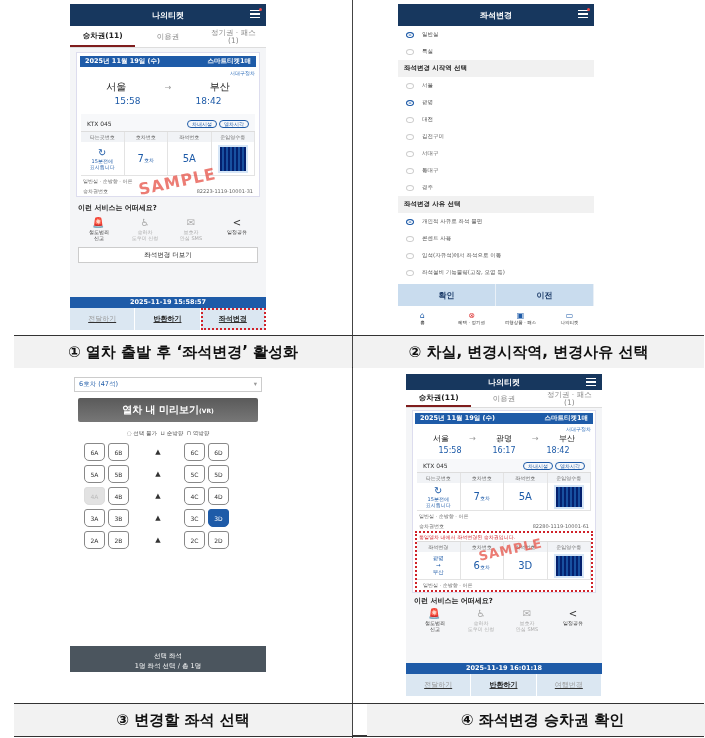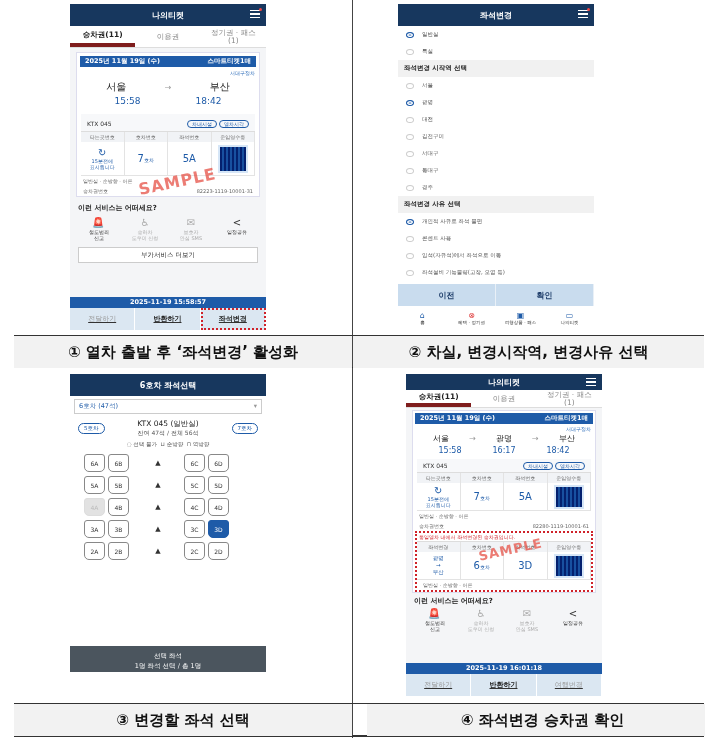--- a/index.html
+++ b/index.html
@@ -8,21 +8,21 @@
   .vline { position: absolute; left: 352px; top: 0; width: 1px; height: 738px; background: #444; }
   .hline { position: absolute; left: 14px; width: 690px; height: 1px; background: #333; }
   .caption { position: absolute; height: 32px; background: #f2f2f2; display: flex; align-items: center; justify-content: center; font-size: 15px; font-weight: bold; color: #111; }
   .phone { position: absolute; background: #f4f5f7; overflow: hidden; font-size: 7px; color: #333; }
   .topbar { height: 22px; background: #17375e; color: #fff; font-size: 8px; font-weight: bold; display: flex; align-items: center; justify-content: center; position: relative; }
   .menu-icon { position: absolute; right: 6px; top: 6px; width: 10px; height: 8px; border-top: 1.5px solid #fff; border-bottom: 1.5px solid #fff; }
   .menu-icon::after { content: ""; position: absolute; left: 0; top: 2px; width: 10px; height: 1.5px; background: #fff; }
   .menu-dot { position: absolute; right: 4px; top: 4px; width: 3px; height: 3px; border-radius: 50%; background: #e44; }
   .tabs { display: flex; background: #fff; height: 22px; border-bottom: 1px solid #ddd; }
   .tab { flex: 1; display: flex; align-items: center; justify-content: center; font-size: 7.5px; color: #888; text-align: center; line-height: 8px; }
-  .tab.active { color: #222; font-weight: bold; border-bottom: 4px solid #7f1d1d; }
+  .tab.active { color: #222; font-weight: bold; border-bottom: 2px solid #7f1d1d; }
   .card { margin: 4px 6px 0 6px; background: #fff; border: 1px solid #dde; }
   .datebar { background: #1e5ba8; color: #fff; height: 11px; font-size: 6.5px; font-weight: bold; display: flex; align-items: center; justify-content: space-between; padding: 0 5px; margin: 3px; }
   .small-link { text-align: right; font-size: 5px; color: #2a6ab8; padding-right: 4px; }
   .route { display: flex; justify-content: space-around; align-items: center; padding: 4px 10px 0; font-size: 10px; color: #222; }
   .times { display: flex; justify-content: space-around; font-size: 9px; color: #1e5ba8; padding: 2px 10px 8px; }
   .arrow { color: #999; font-size: 8px; }
   .train-row { display: flex; justify-content: space-between; align-items: center; padding: 6px 6px 4px; font-size: 6px; background: #f7f8fa; margin: 0 4px; }
   .pill { border: 1px solid #1e5ba8; border-radius: 6px; padding: 0 4px; font-size: 5px; color: #1e5ba8; margin-left: 2px; }
   .info-table { display: grid; grid-template-columns: 1fr 1fr 1fr 1fr; margin: 0 4px; border-top: 1px solid #ddd; }
   .info-head { background: #f1f3f6; font-size: 5px; color: #666; text-align: center; padding: 2px 0; border-right: 1px solid #e3e3e3; }
@@ -147,21 +147,21 @@
   <div class="svc-title">이런 서비스는 어떠세요?</div>
   <div class="svc-row">
     <div class="svc"><span class="ic">🚨</span><span style="white-space:pre-line">철도범죄
 신고</span></div>
     <div class="svc dim"><span class="ic">♿</span><span style="white-space:pre-line">승하차
 도우미 신청</span></div>
     <div class="svc dim"><span class="ic">✉</span><span style="white-space:pre-line">보호자
 안심 SMS</span></div>
     <div class="svc"><span class="ic">&lt;</span><span style="white-space:pre-line">일정공유</span></div>
   </div>
-  <div class="more-btn">부가서비스 더보기</div>
+  <div class="more-btn">좌석변경 더보기</div>
   <div style="position:absolute;left:0;right:0;bottom:0">
     <div class="stampbar">2025-11-19 15:58:57</div>
     <div class="bottom-actions">
       <div class="dim">전달하기</div>
       <div>반환하기</div>
       <div class="dotted">좌석변경</div>
     </div>
   </div>
 </div>
 
@@ -220,22 +220,22 @@
   <div class="radio-row">
       <span class="radio"></span>
       <span>입석(자유석)에서 좌석으로 이동</span>
     </div>
   <div class="radio-row">
       <span class="radio"></span>
       <span>좌석설비 기능불량(고장, 오염 등)</span>
     </div>
   <div style="position:absolute;left:0;right:0;bottom:0">
     <div class="two-btn">
+      <div>확인</div>
       <div>이전</div>
-      <div>확인</div>
     </div>
     <div class="navbar">
       <div>
           <span class="ic">⌂</span>
           <span>홈</span>
         </div>
       <div>
           <span class="ic" style="color:#d33">⊗</span>
           <span>혜택 · 정기권</span>
         </div>
@@ -245,32 +245,28 @@
         </div>
       <div>
           <span class="ic">▭</span>
           <span>나의티켓</span>
         </div>
     </div>
   </div>
 </div>
 
 <div class="phone" style="left:70px;top:374px;width:196px;height:322px;background:#fff">
-  <div class="topbar">
-      <span>6호차 좌석선택</span>
-    </div>
   <div class="select">
       <span>6호차 (47석)</span>
       <span style="color:#999">▾</span>
     </div>
-  <div class="car-row">
-    <span class="car-pill">5호차</span>
-    <div class="car-title"><span>KTX 045 (일반실)</span><small>잔여 47석 / 전체 56석</small></div>
-    <span class="car-pill">7호차</span>
-  </div>
+  <div class="vr">
+      <span>열차 내 미리보기</span>
+      <small>(VR)</small>
+    </div>
   <div class="legend">◌ <span>선택 불가</span> &nbsp;⊔ <span>순방향</span> &nbsp;⊓ <span>역방향</span></div>
   <div class="seat-grid">
     <div class="seat-row">
       <div class="seat">6A</div>
         <div class="seat">6B</div>
       <div class="aisle">▲</div>
       <div class="seat">6C</div>
         <div class="seat">6D</div>
     </div>
     <div class="seat-row">

